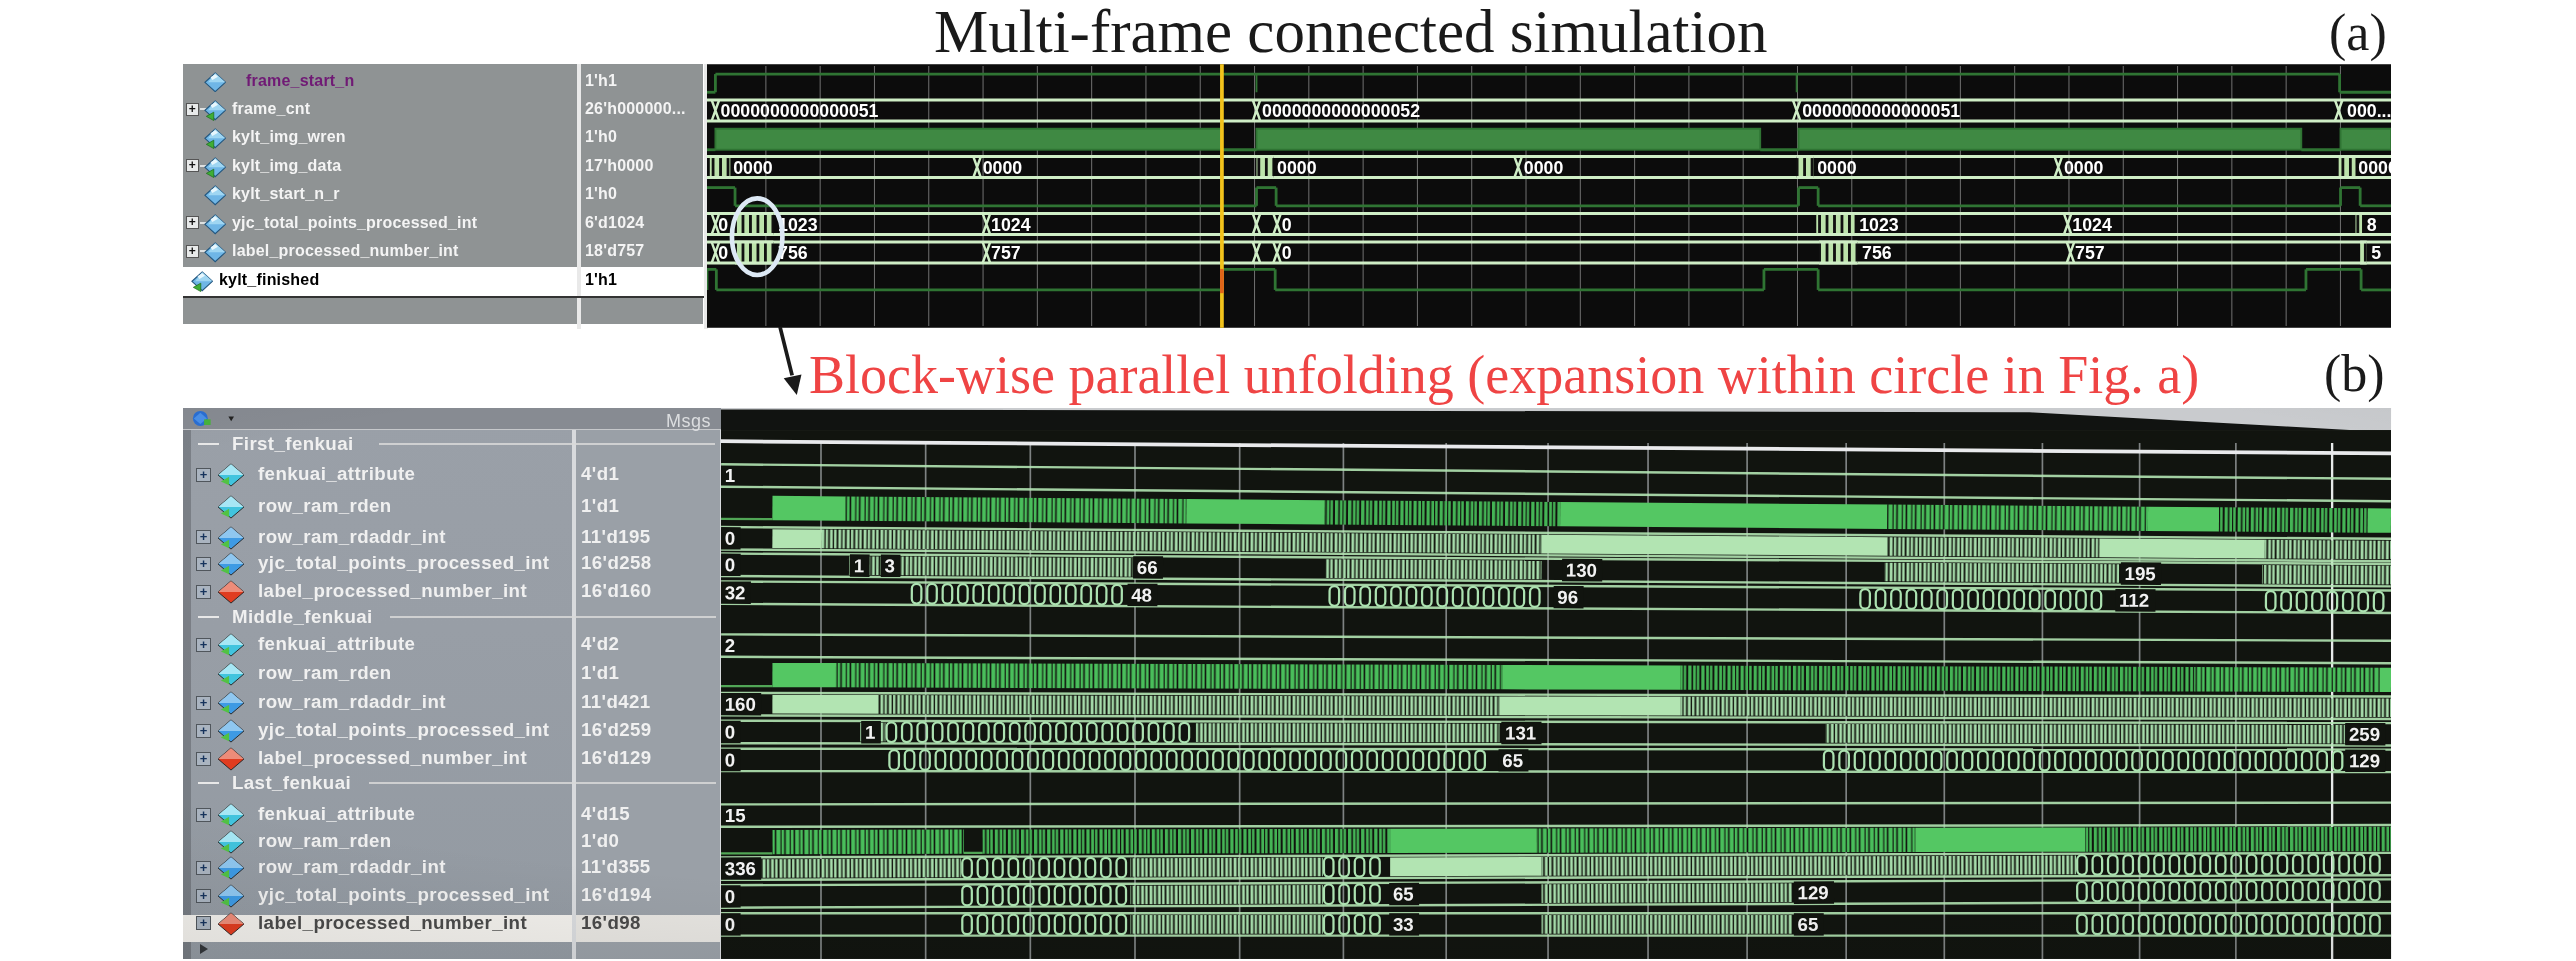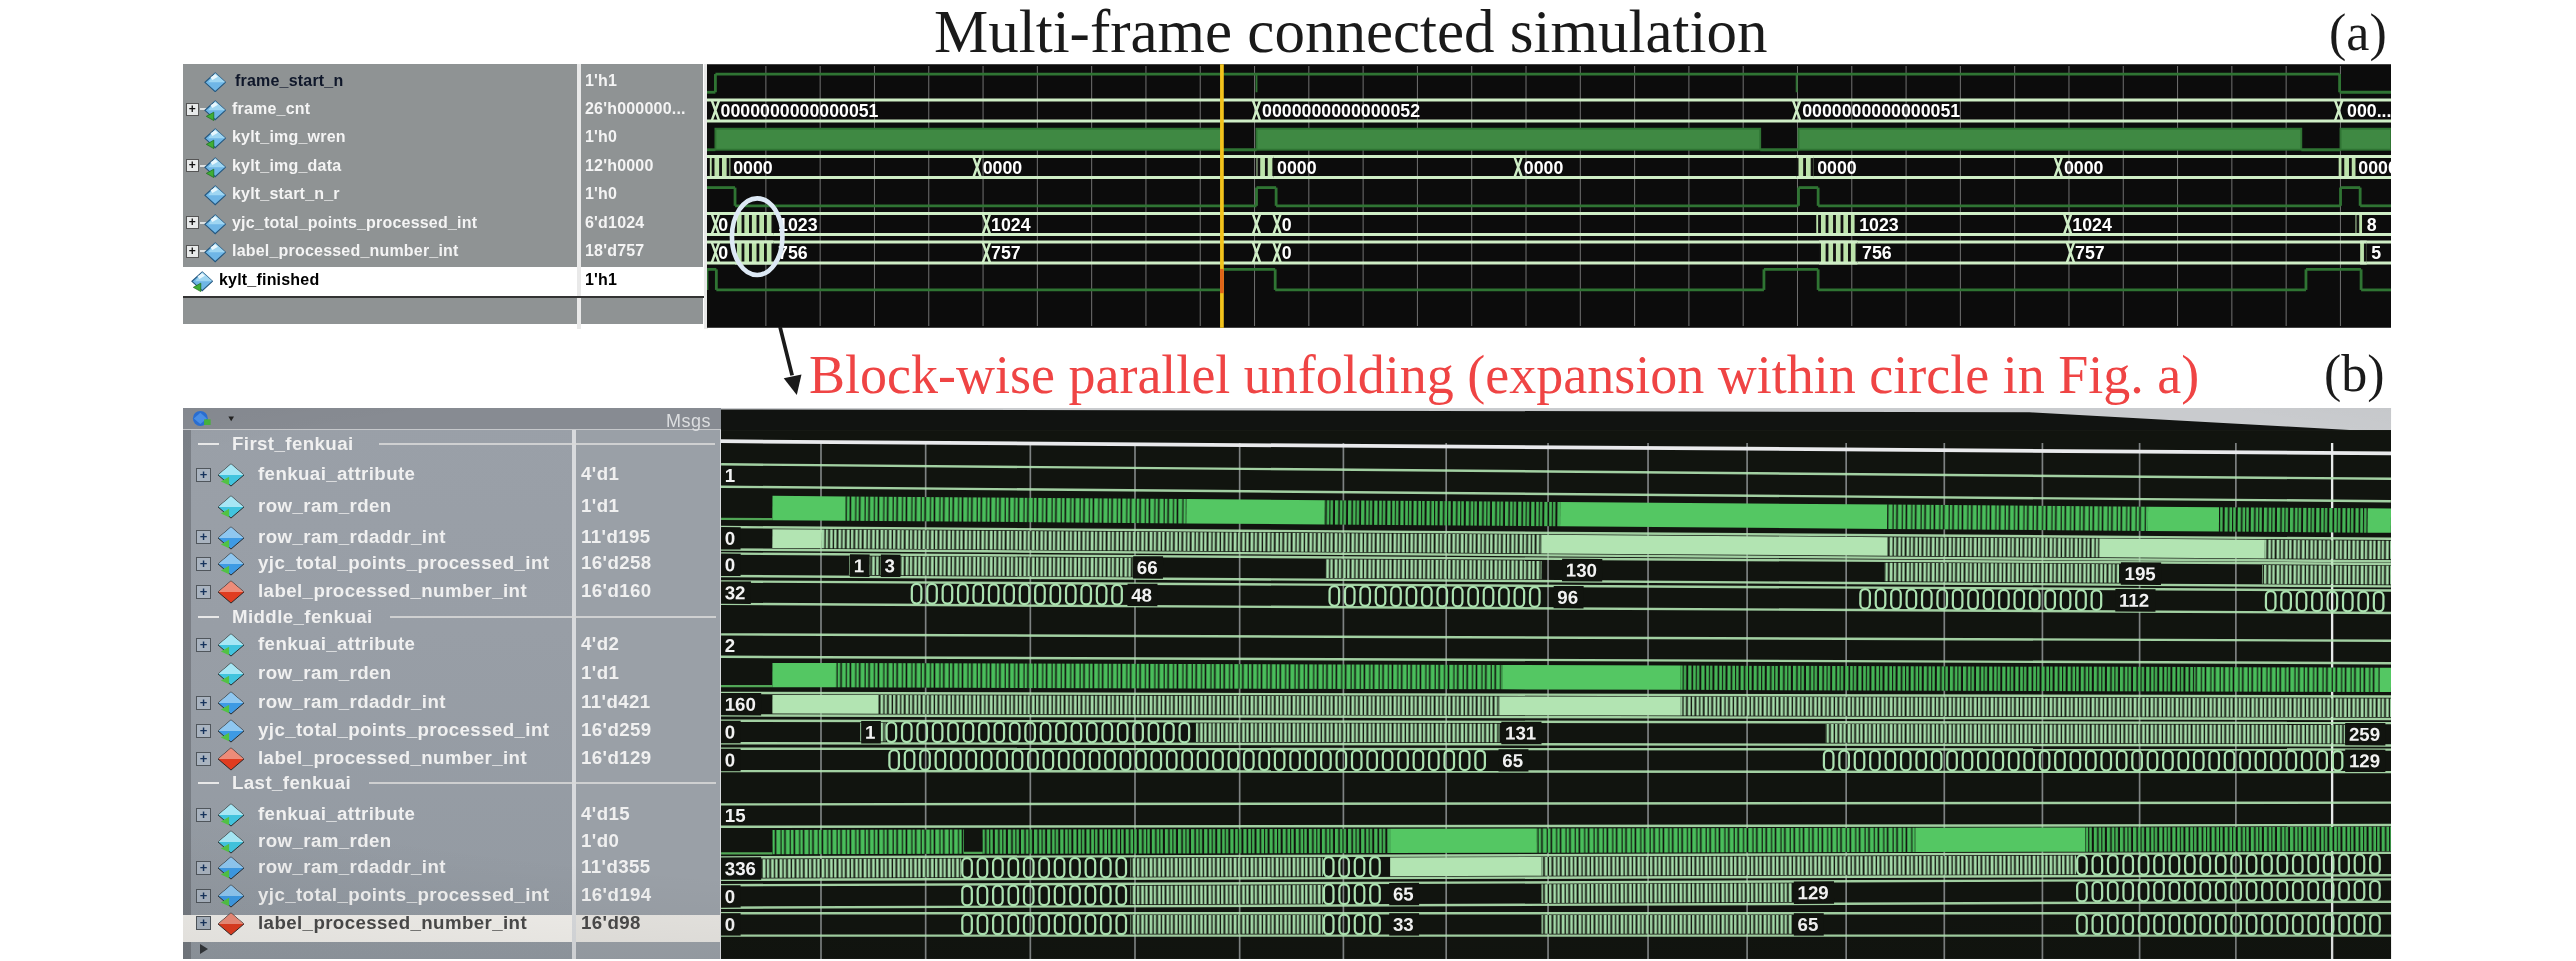--- a/index.html
+++ b/index.html
@@ -17,21 +17,21 @@
 <div style="position:absolute;left:398px;top:0;width:122px;height:260px;background:#8f9394"></div>
 <div style="position:absolute;left:521px;top:0;width:3.7px;height:265px;background:#e9e9e9"></div>
 <div style="position:absolute;left:0;top:203px;width:394px;height:29px;background:#ffffff"></div>
 <div style="position:absolute;left:398px;top:203px;width:122px;height:29px;background:#ffffff"></div>
 <div style="position:absolute;left:0;top:232px;width:521px;height:1.9px;background:#333"></div>
 <svg style="position:absolute;left:20.6px;top:7.5px" width="22.4" height="20.6" viewBox="0 0 24 22">
         <polygon points="12,1 23,11 12,21 1,11" fill="#6fb6e6" stroke="#23567e" stroke-width="1.2"></polygon>
         <polygon points="12,1 23,11 16,11 4.5,11" fill="#9fd6f2"></polygon>
         <polygon points="7,5.5 12,2.5 15,5 9,8.5" fill="#e8f7fd"></polygon>
       </svg>
-<div style="position:absolute;left:52px;top:7.5px;font:bold 16px 'Liberation Sans',sans-serif;letter-spacing:0.2px;color:#0f172a">frame_start_n</div>
+<div style="position:absolute;left:63px;top:7.5px;font:bold 16px 'Liberation Sans',sans-serif;letter-spacing:0.2px;color:#701a75">frame_start_n</div>
 <div style="position:absolute;left:402px;top:7.5px;font:bold 16px 'Liberation Sans',sans-serif;letter-spacing:0.2px;color:#f4f4f4">1'h1</div>
 <div style="position:absolute;left:2.8px;top:39px;width:13px;height:13px;background:#e8eaea;border:0.9px solid #555;font:bold 12px 'Liberation Sans',sans-serif;color:#111;line-height:11.2px;text-align:center">+</div>
       <div style="position:absolute;left:17px;top:44px;width:6.5px;height:1.9px;background:#dfe1e1"></div>
 <svg style="position:absolute;left:20.6px;top:36px" width="22.4" height="20.6" viewBox="0 0 24 22">
         <polygon points="12,1 23,11 12,21 1,11" fill="#6fb6e6" stroke="#23567e" stroke-width="1.2"></polygon>
         <polygon points="12,1 23,11 16,11 4.5,11" fill="#9fd6f2"></polygon>
         <polygon points="7,5.5 12,2.5 15,5 9,8.5" fill="#e8f7fd"></polygon>
         <path d="M2.5 17.5 L10.5 13 L10.5 22 Z" fill="#3fae35" stroke="#1d6e1d" stroke-width="0.8"></path>
       </svg>
 <div style="position:absolute;left:49px;top:36px;font:bold 16px 'Liberation Sans',sans-serif;letter-spacing:0.2px;color:#f4f4f4">frame_cnt</div>
@@ -46,21 +46,21 @@
 <div style="position:absolute;left:402px;top:64px;font:bold 16px 'Liberation Sans',sans-serif;letter-spacing:0.2px;color:#f4f4f4">1'h0</div>
 <div style="position:absolute;left:2.8px;top:95px;width:13px;height:13px;background:#e8eaea;border:0.9px solid #555;font:bold 12px 'Liberation Sans',sans-serif;color:#111;line-height:11.2px;text-align:center">+</div>
       <div style="position:absolute;left:17px;top:101px;width:6.5px;height:1.9px;background:#dfe1e1"></div>
 <svg style="position:absolute;left:20.6px;top:93px" width="22.4" height="20.6" viewBox="0 0 24 22">
         <polygon points="12,1 23,11 12,21 1,11" fill="#6fb6e6" stroke="#23567e" stroke-width="1.2"></polygon>
         <polygon points="12,1 23,11 16,11 4.5,11" fill="#9fd6f2"></polygon>
         <polygon points="7,5.5 12,2.5 15,5 9,8.5" fill="#e8f7fd"></polygon>
         <path d="M2.5 17.5 L10.5 13 L10.5 22 Z" fill="#3fae35" stroke="#1d6e1d" stroke-width="0.8"></path>
       </svg>
 <div style="position:absolute;left:49px;top:93px;font:bold 16px 'Liberation Sans',sans-serif;letter-spacing:0.2px;color:#f4f4f4">kylt_img_data</div>
-<div style="position:absolute;left:402px;top:93px;font:bold 16px 'Liberation Sans',sans-serif;letter-spacing:0.2px;color:#f4f4f4">12'h0000</div>
+<div style="position:absolute;left:402px;top:93px;font:bold 16px 'Liberation Sans',sans-serif;letter-spacing:0.2px;color:#f4f4f4">17'h0000</div>
 <svg style="position:absolute;left:20.6px;top:121px" width="22.4" height="20.6" viewBox="0 0 24 22">
         <polygon points="12,1 23,11 12,21 1,11" fill="#6fb6e6" stroke="#23567e" stroke-width="1.2"></polygon>
         <polygon points="12,1 23,11 16,11 4.5,11" fill="#9fd6f2"></polygon>
         <polygon points="7,5.5 12,2.5 15,5 9,8.5" fill="#e8f7fd"></polygon>
       </svg>
 <div style="position:absolute;left:49px;top:121px;font:bold 16px 'Liberation Sans',sans-serif;letter-spacing:0.2px;color:#f4f4f4">kylt_start_n_r</div>
 <div style="position:absolute;left:402px;top:121px;font:bold 16px 'Liberation Sans',sans-serif;letter-spacing:0.2px;color:#f4f4f4">1'h0</div>
 <div style="position:absolute;left:2.8px;top:152px;width:13px;height:13px;background:#e8eaea;border:0.9px solid #555;font:bold 12px 'Liberation Sans',sans-serif;color:#111;line-height:11.2px;text-align:center">+</div>
       <div style="position:absolute;left:17px;top:158px;width:6.5px;height:1.9px;background:#dfe1e1"></div>
 <svg style="position:absolute;left:20.6px;top:150px" width="22.4" height="20.6" viewBox="0 0 24 22">

